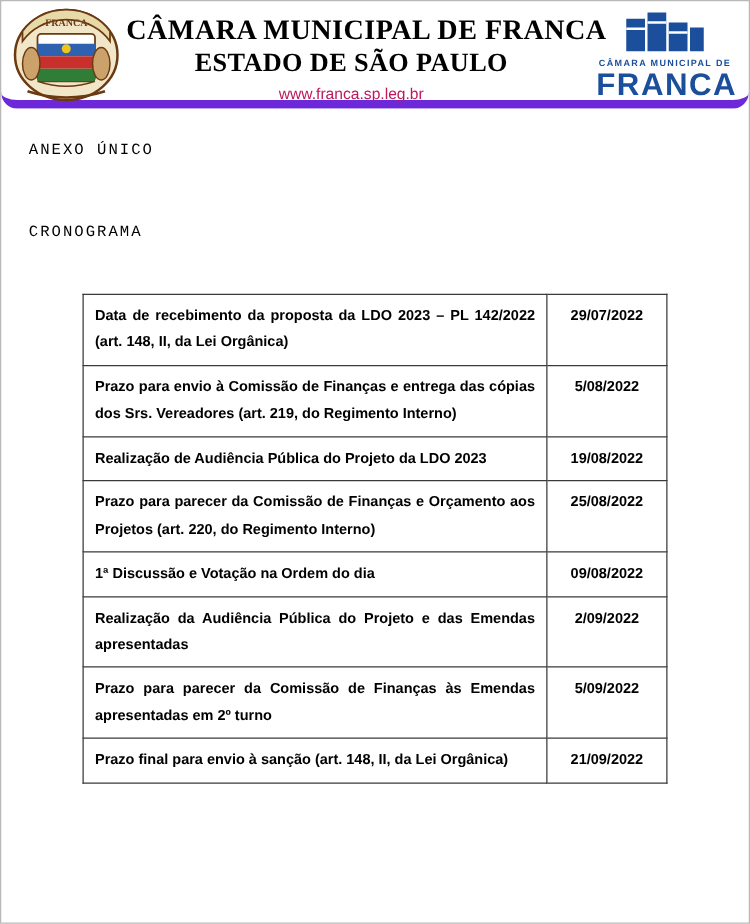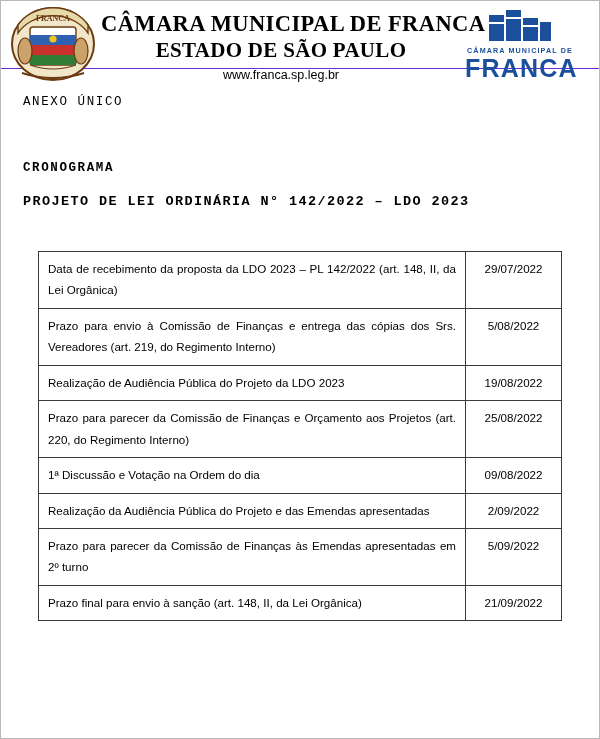--- a/index.html
+++ b/index.html
@@ -19,23 +19,24 @@
     width: 600px;
     height: 739px;
     box-sizing: border-box;
     border: 1px solid #b9b9b9;
     background: #ffffff;
   }
 
   
   .header {
     position: relative;
-    height: 68px;
-    border-bottom: 1px solid #6d28d9;
-    box-sizing: border-box;
+    height: 86px;
+    border-bottom: 7px solid #6d28d9;
+    box-sizing: border-box;
+    border-radius: 13px;
   }
   .crest {
     position: absolute;
     left: 9px;
     top: 4px;
     width: 86px;
     height: 78px;
   }
   .header-center {
     position: absolute;
@@ -56,25 +57,25 @@
     font-family: "Liberation Serif", serif;
     font-weight: bold;
     font-size: 21px;
     letter-spacing: 0.3px;
     margin-top: 2px;
   }
   .org-url {
     font-family: "Liberation Sans", sans-serif;
     font-size: 12.5px;
     margin-top: 5px;
-    color: #000000;
+    color: #be185d;
   }
   .logo {
     position: absolute;
-    right: 24px;
+    right: 12px;
     top: 8px;
     width: 110px;
     text-align: center;
   }
   .logo-mark {
     width: 106px;
     height: 34px;
     position: relative;
     margin: 0 auto;
   }
@@ -106,35 +107,36 @@
     font-family: "Liberation Mono", monospace;
     letter-spacing: 1.6px;
   }
   .annex {
     margin-top: 26px;
     font-size: 12.5px;
   }
   .cronograma {
     margin-top: 52px;
     font-size: 12.5px;
-    font-weight: bold;
+    font-weight: normal;
   }
   .projeto {
     margin-top: 19px;
     font-size: 13.5px;
     font-weight: bold;
     letter-spacing: 1.4px;
   }
 
   
   table.schedule {
     margin: 42px auto 0 auto;
-    width: 524px;
+    width: 468px;
     border-collapse: collapse;
     table-layout: fixed;
+    font-weight: bold;
   }
   table.schedule td {
     border: 1px solid #3a3a3a;
     font-size: 11.6px;
     line-height: 1.85;
     vertical-align: top;
     padding: 6px 9px 7px 9px;
     box-sizing: border-box;
   }
   td.desc {
@@ -194,21 +196,20 @@
       </div>
       <div class="logo-sub">CÂMARA MUNICIPAL DE</div>
       <div class="logo-word">FRANCA</div>
     </div>
   </div>
 
   <div class="body-area">
 
     <div class="mono-center annex">ANEXO ÚNICO</div>
     <div class="mono-center cronograma">CRONOGRAMA</div>
-    <div class="mono-center projeto">PROJETO DE LEI ORDINÁRIA N° 142/2022 – LDO 2023</div>
 
     <table class="schedule">
       <tbody>
         <tr>
           <td class="desc">Data de recebimento da proposta da LDO 2023 – PL 142/2022 (art. 148, II, da Lei Orgânica)</td>
           <td class="date">29/07/2022</td>
         </tr>
         <tr>
           <td class="desc">Prazo para envio à Comissão de Finanças e entrega das cópias dos Srs. Vereadores (art. 219, do Regimento Interno)</td>
           <td class="date">5/08/2022</td>

